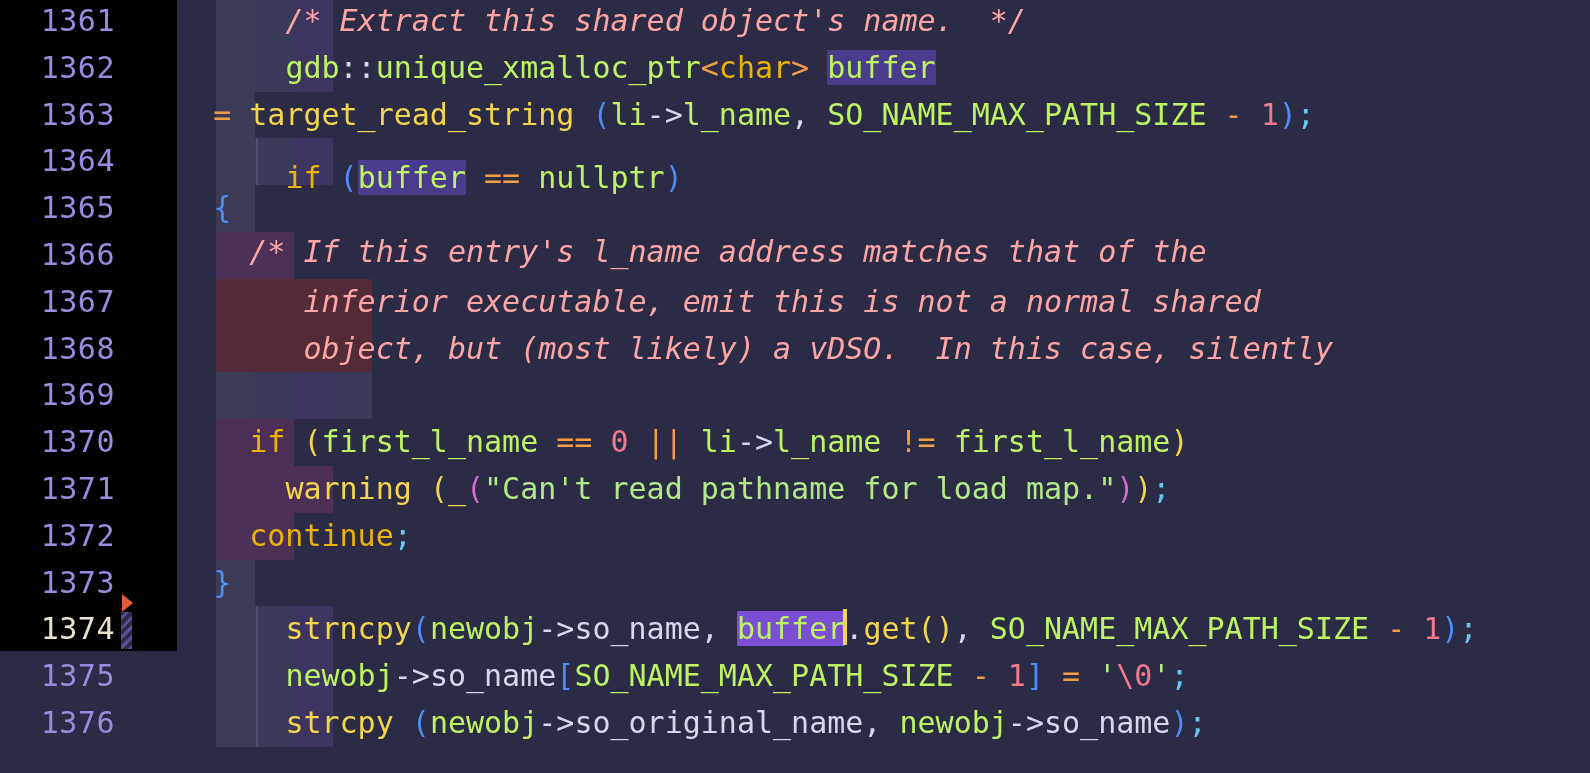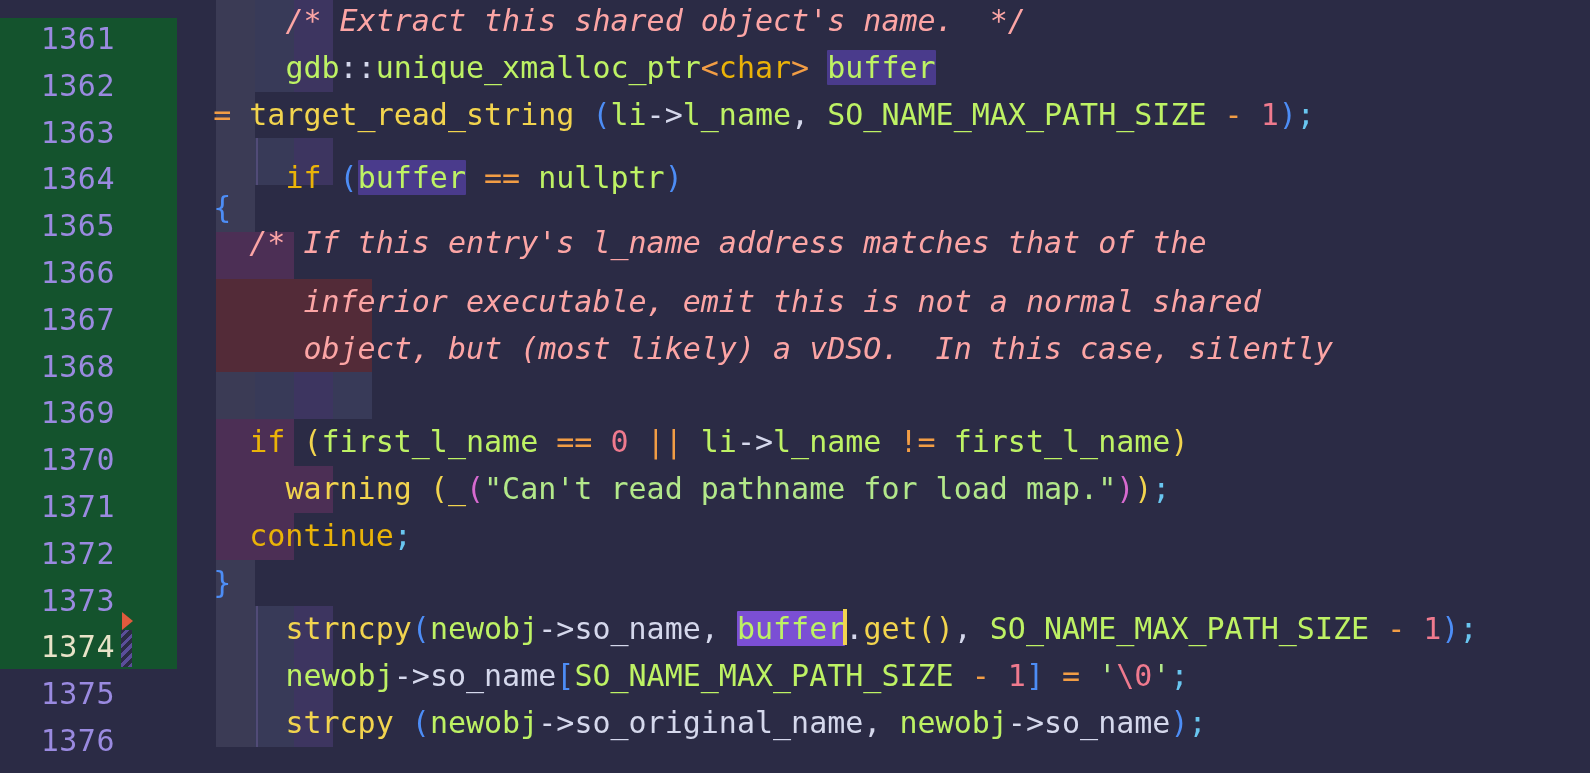--- a/index.html
+++ b/index.html
@@ -14,24 +14,24 @@
     background: #2b2b45;
     overflow: hidden;
     font-family: "DejaVu Sans Mono", "Liberation Mono", monospace;
     font-size: 30px;
     line-height: 46.8px;
   }
 
   
   .gutter {
     position: absolute;
-    left: 0; top: 18px;
+    left: 0; top: 0;
     width: 177px;
     height: 651px;
-    background: #14532d;
+    background: #000000;
     z-index: 4;
   }
   .lnum {
     position: absolute;
     right: 62px;
     width: 120px;
     text-align: right;
     color: #9a8ae0;
     font-size: 30px;
     letter-spacing: 0.5px;
@@ -149,21 +149,21 @@
       <div class="codeline" style="top: -2px;"><span class="t-plain">      </span><span class="t-cmt">/* Extract this shared object's name.  */</span></div>
       <div class="indentrow" style="top: 44.8px;"><div class="ind c-none"></div><div class="ind c-gray"></div><div class="ind c-slate"></div><div class="ind c-violet"></div></div>
       <div class="codeline" style="top: 44.8px;"><span class="t-plain">      </span><span class="t-id">gdb</span><span class="t-plain">::</span><span class="t-id">unique_xmalloc_ptr</span><span class="t-op">&lt;</span><span class="t-kw">char</span><span class="t-op">&gt;</span><span class="t-plain"> </span><span class="t-id hl-occ">buffer</span></div>
       <div class="indentrow" style="top: 91.6px;"><div class="ind c-none"></div><div class="ind c-gray"></div></div>
       <div class="codeline" style="top: 91.6px;"><span class="t-plain">  </span><span class="t-op">=</span><span class="t-plain"> </span><span class="t-fn">target_read_string</span><span class="t-plain"> </span><span class="t-p1">(</span><span class="t-id">li</span><span class="t-plain">-&gt;</span><span class="t-id">l_name</span><span class="t-plain">, </span><span class="t-id">SO_NAME_MAX_PATH_SIZE</span><span class="t-plain"> </span><span class="t-op">-</span><span class="t-plain"> </span><span class="t-num">1</span><span class="t-p1">)</span><span class="t-p4">;</span></div>
       <div class="indentrow" style="top: 138.4px;"><div class="ind c-none"></div><div class="ind c-gray"></div><div class="ind c-slate"></div><div class="ind c-violet"></div></div>
       <div class="codeline" style="top: 155px;"><span class="t-plain">      </span><span class="t-kw">if</span><span class="t-plain"> </span><span class="t-p1">(</span><span class="t-id hl-occ">buffer</span><span class="t-plain"> </span><span class="t-op">==</span><span class="t-plain"> </span><span class="t-id">nullptr</span><span class="t-p1">)</span></div>
       <div class="indentrow" style="top: 185.2px;"><div class="ind c-none"></div><div class="ind c-gray"></div></div>
       <div class="codeline" style="top: 185.2px;"><span class="t-plain">  </span><span class="t-p1">{</span></div>
       <div class="indentrow" style="top: 232px;"><div class="ind c-none"></div><div class="ind c-plum"></div><div class="ind c-plum"></div></div>
-      <div class="codeline" style="top: 220px;"><span class="t-plain">    </span><span class="t-cmt">/* If this entry's l_name address matches that of the</span></div>
+      <div class="codeline" style="top: 229px;"><span class="t-plain">    </span><span class="t-cmt">/* If this entry's l_name address matches that of the</span></div>
       <div class="indentrow" style="top: 278.8px;"><div class="ind c-none"></div><div class="ind c-maroon"></div><div class="ind c-maroon"></div><div class="ind c-maroon"></div><div class="ind c-maroon"></div></div>
       <div class="codeline" style="top: 278.8px;"><span class="t-plain">       </span><span class="t-cmt">inferior executable, emit this is not a normal shared</span></div>
       <div class="indentrow" style="top: 325.6px;"><div class="ind c-none"></div><div class="ind c-maroon"></div><div class="ind c-maroon"></div><div class="ind c-maroon"></div><div class="ind c-maroon"></div></div>
       <div class="codeline" style="top: 325.6px;"><span class="t-plain">       </span><span class="t-cmt">object, but (most likely) a vDSO.  In this case, silently</span></div>
       <div class="indentrow" style="top: 372.4px;"><div class="ind c-none"></div><div class="ind c-gray"></div><div class="ind c-slate"></div><div class="ind c-violet"></div><div class="ind c-slate"></div></div>
       <div class="indentrow" style="top: 419.2px;"><div class="ind c-none"></div><div class="ind c-plum"></div><div class="ind c-plum"></div></div>
       <div class="codeline" style="top: 419.2px;"><span class="t-plain">    </span><span class="t-kw">if</span><span class="t-plain"> </span><span class="t-p2">(</span><span class="t-id">first_l_name</span><span class="t-plain"> </span><span class="t-op">==</span><span class="t-plain"> </span><span class="t-num">0</span><span class="t-plain"> </span><span class="t-op">||</span><span class="t-plain"> </span><span class="t-id">li</span><span class="t-plain">-&gt;</span><span class="t-id">l_name</span><span class="t-plain"> </span><span class="t-op">!=</span><span class="t-plain"> </span><span class="t-id">first_l_name</span><span class="t-p2">)</span></div>
       <div class="indentrow" style="top: 466px;"><div class="ind c-none"></div><div class="ind c-plum"></div><div class="ind c-plum"></div><div class="ind c-plum"></div></div>
       <div class="codeline" style="top: 466px;"><span class="t-plain">      </span><span class="t-fn">warning</span><span class="t-plain"> </span><span class="t-p2">(</span><span class="t-fn">_</span><span class="t-p3">(</span><span class="t-str">"Can't read pathname for load map."</span><span class="t-p3">)</span><span class="t-p2">)</span><span class="t-p4">;</span></div>
       <div class="indentrow" style="top: 512.8px;"><div class="ind c-none"></div><div class="ind c-plum"></div><div class="ind c-plum"></div></div>

